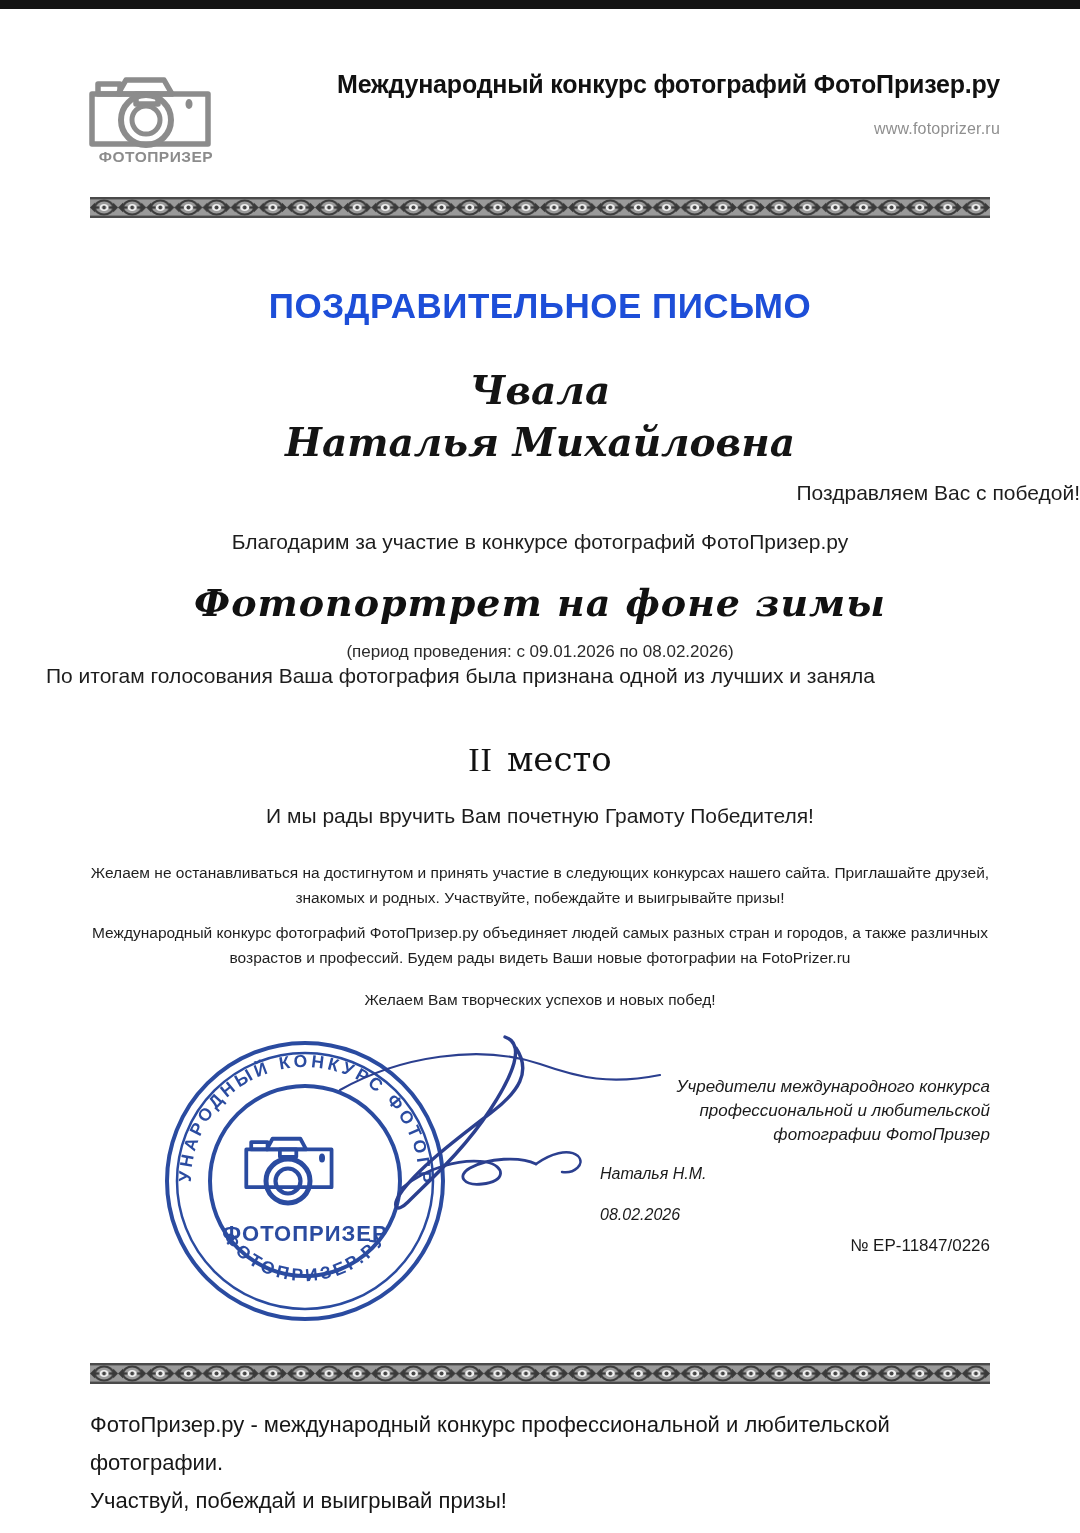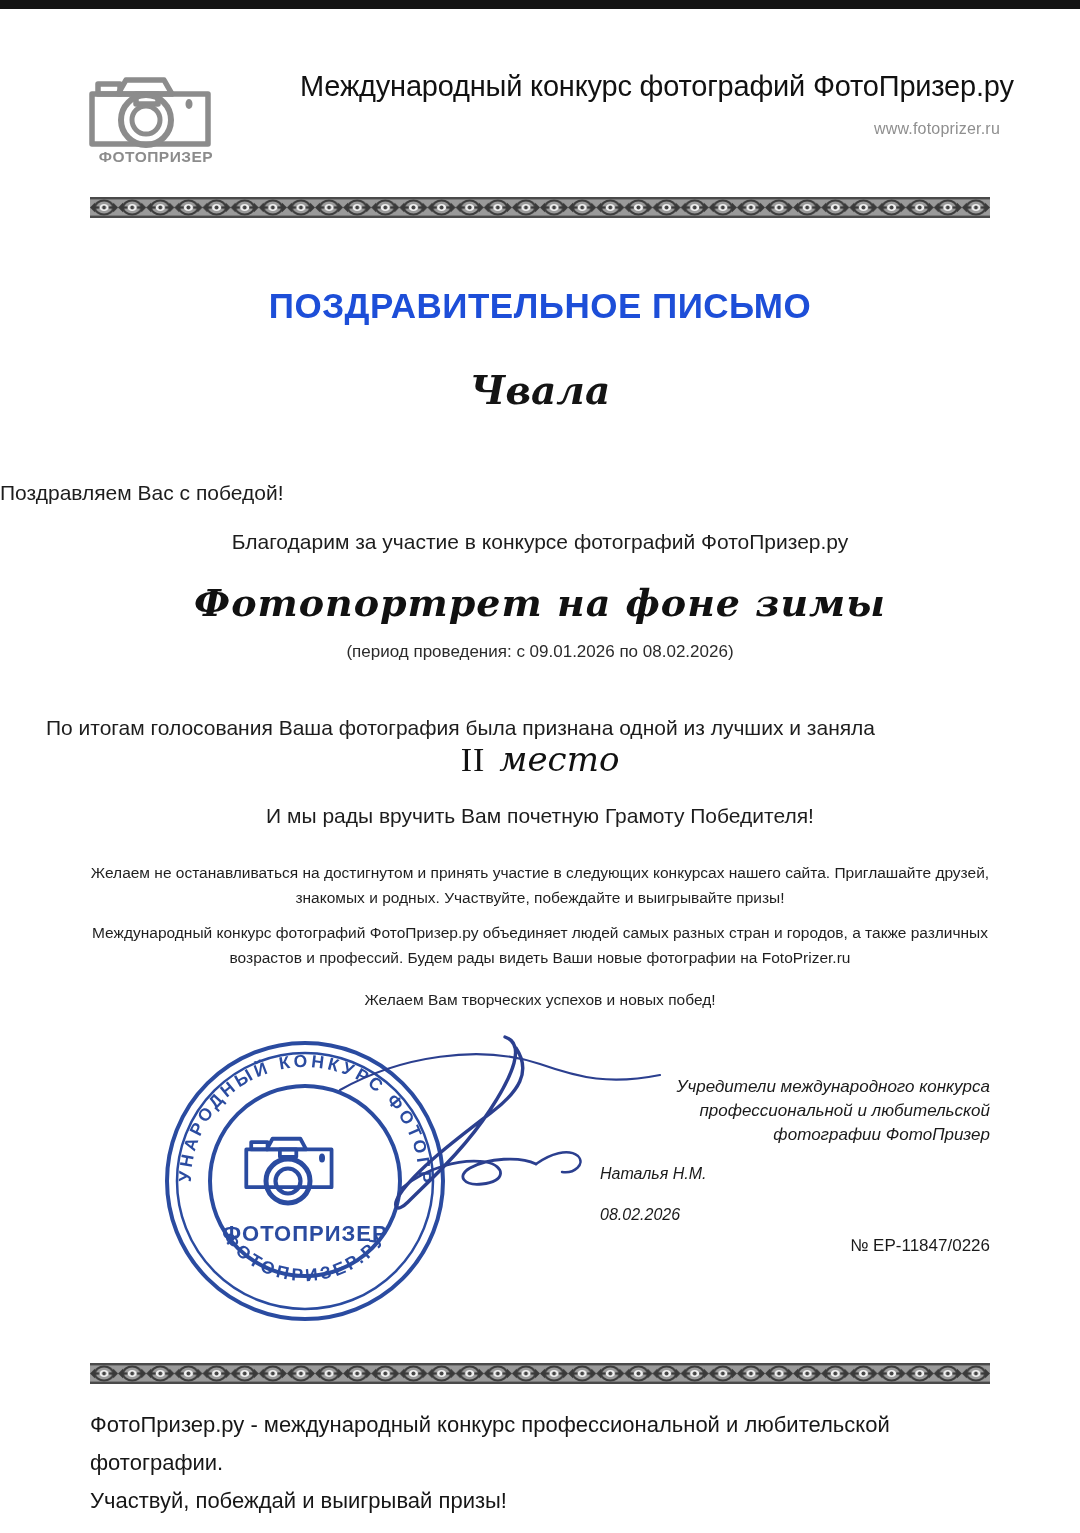--- a/index.html
+++ b/index.html
@@ -47,22 +47,22 @@
     font-weight: bold;
     letter-spacing: 0.5px;
     color: #8c8c8c;
     font-family: "Liberation Sans", sans-serif;
   }
   .header-title {
     position: absolute;
     left: 300px; top: 18px;
     width: 700px;
     text-align: right;
-    font-size: 29px;
-    font-weight: normal;
+    font-size: 25px;
+    font-weight: bold;
     color: #111111;
     letter-spacing: -0.2px;
     white-space: nowrap;
   }
   .header-url {
     position: absolute;
     left: 300px; top: 68px;
     width: 700px;
     text-align: right;
     font-size: 16px;
@@ -111,21 +111,21 @@
     font-size: 39px;
     font-family: "DejaVu Serif", serif;
     font-style: italic;
     font-weight: 600;
     color: #141414;
   }
   .line-congrats {
     position: absolute;
     left: 0; top: 481px;
     width: 1080px;
-    text-align: left;
+    text-align: right;
     font-size: 21px;
     color: #1d1d1d;
   }
   .line-thanks {
     position: absolute;
     left: 0; top: 530px;
     width: 1080px;
     text-align: center;
     font-size: 21px;
     color: #1d1d1d;
@@ -145,42 +145,41 @@
   .contest-period {
     position: absolute;
     left: 0; top: 642px;
     width: 1080px;
     text-align: center;
     font-size: 17px;
     color: #2b2b2b;
   }
   .result-line {
     position: absolute;
-    left: 0; top: 716px;
+    left: 0; top: 664px;
     width: 921px;
     text-align: center;
     font-size: 21px;
     color: #1d1d1d;
   }
   .place {
     position: absolute;
     left: 0; top: 739px;
     width: 1080px;
     text-align: center;
     font-size: 34px;
     font-family: "DejaVu Serif", serif;
     color: #111111;
   }
   .place .numeral {
     font-style: normal;
     font-family: "Liberation Serif", serif;
     letter-spacing: 1px;
   }
   .place .word {
-    font-style: italic;
     margin-left: 14px;
   }
   .line-award {
     position: absolute;
     left: 0; top: 804px;
     width: 1080px;
     text-align: center;
     font-size: 21px;
     color: #1d1d1d;
   }
@@ -317,20 +316,21 @@
           <rect x="18.7" y="9.4" width="4.8" height="2.2" fill="#3a3a3a"></rect>
         </pattern>
       </defs>
       <rect x="0" y="0" width="900" height="21" fill="url(#orn)"></rect>
     </svg>
   </div>
 
   <div class="doc-title">ПОЗДРАВИТЕЛЬНОЕ ПИСЬМО</div>
 
   <div class="recipient-last">Чвала</div>
+  <div class="recipient-full">Наталья Михайловна</div>
 
   <div class="line-congrats">Поздравляем Вас с победой!</div>
   <div class="line-thanks">Благодарим за участие в конкурсе фотографий ФотоПризер.ру</div>
 
   <div class="contest-name">Фотопортрет на фоне зимы</div>
   <div class="contest-period">(период проведения: с 09.01.2026 по 08.02.2026)</div>
 
   <div class="result-line">По итогам голосования Ваша фотография была признана одной из лучших и заняла</div>
 
   <div class="place">

